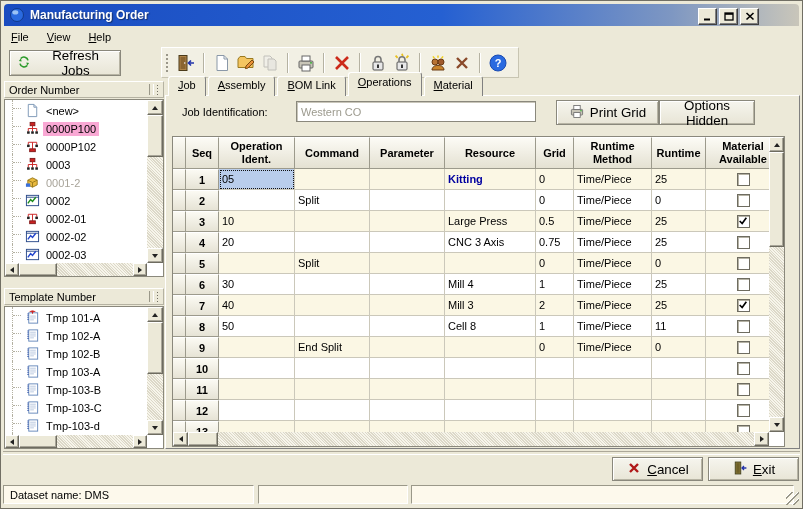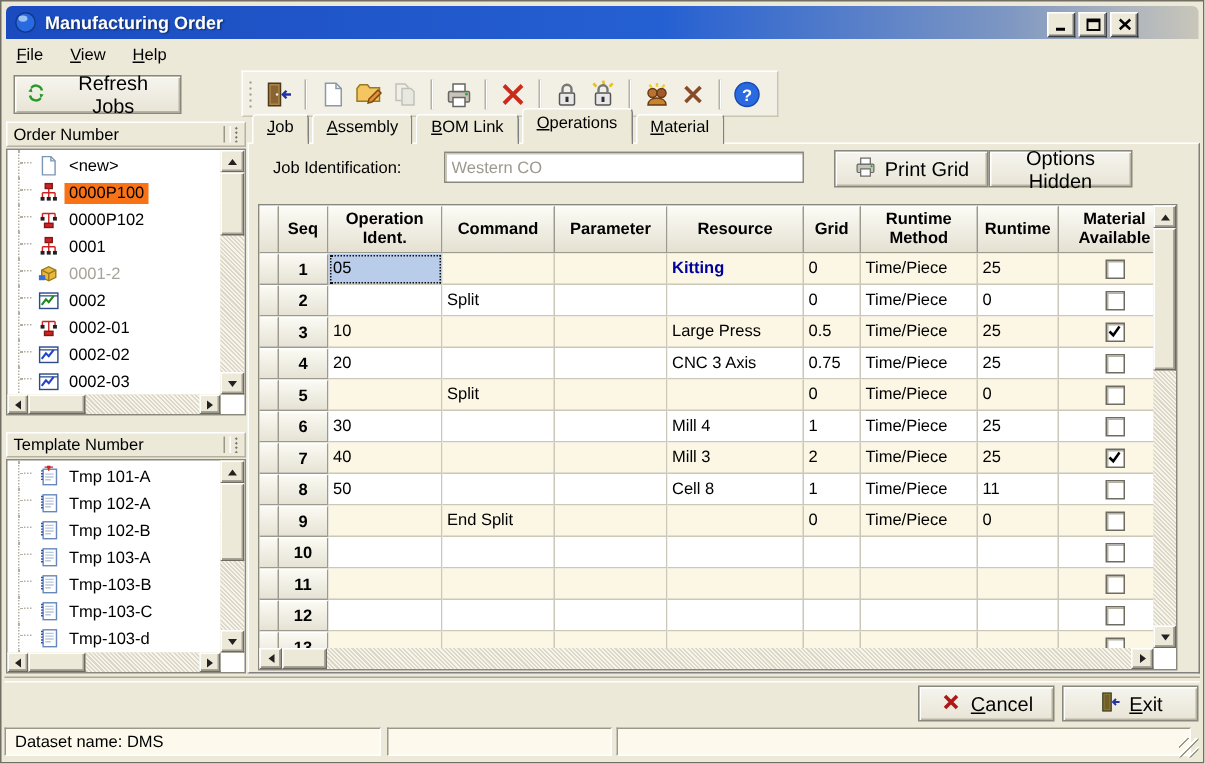--- a/index.html
+++ b/index.html
@@ -44,21 +44,21 @@
   .phead-grip{width:3px;height:11px;border-left:1px solid #9a9889;border-right:1px solid #fff;margin-right:2px}
   .phead-dots{width:3px;height:11px;background-image:radial-gradient(#6e6c60 35%,transparent 36%);background-size:3px 3px}
   .treebox{position:absolute;left:3px;width:160px;background:#fff;border:1px solid #8a887c;box-sizing:border-box;overflow:hidden}
   .titems{position:absolute;left:0;top:0;right:16px;bottom:13px;overflow:hidden}
   .titem{height:18px;display:flex;align-items:flex-end;white-space:nowrap}
   .tline{width:9px;height:100%;border-left:1px dotted #b3b0a1;position:relative;margin-left:7px;flex:0 0 auto}
   .tline::after{content:"";position:absolute;top:8px;left:0;width:8px;border-top:1px dotted #b3b0a1}
   .ticon{width:17px;height:16px;display:inline-flex;align-items:center;justify-content:center;flex:0 0 auto;margin:0 2px}
   .ticon svg{width:15px;height:15px}
   .tlabel{padding:1px 3px}
-  .tlabel.sel{background:#f97316}
+  .tlabel.sel{background:#f9a8d4}
   .tlabel.dim{color:#a8a49a}
 
   
   .sb-track{background:#e4e0d0;background-image:repeating-linear-gradient(45deg,#f7f5eb 0 1px,#dcd8c8 1px 2px)}
   .sbv{position:absolute;width:16px}
   .sbh{position:absolute;height:13px}
   .sbb{position:absolute;background:#ece9d8;border:1px solid;border-color:#fff #6e6c60 #6e6c60 #fff;
        box-shadow:inset -1px -1px 0 #a8a598;display:flex;align-items:center;justify-content:center;box-sizing:border-box}
   .sb-thumb{position:absolute;background:#ece9d8;border:1px solid;border-color:#fff #6e6c60 #6e6c60 #fff;
        box-shadow:inset -1px -1px 0 #a8a598;box-sizing:border-box}
@@ -298,21 +298,21 @@
           <span class="tline"></span>
           <span class="ticon">
             <svg viewBox="0 0 16 16">
               <rect x="5.5" y="1.5" width="5" height="3.5" fill="#c22" stroke="#801818"></rect>
               <path d="M8 5v3M3.5 8h9M3.5 8v3.2M8 8v3.2M12.5 8v3.2" stroke="#c22" fill="none"></path>
               <rect x="2.2" y="11" width="2.8" height="2.6" fill="#222"></rect>
               <rect x="6.6" y="11" width="2.8" height="2.6" fill="#222"></rect>
               <rect x="11" y="11" width="2.8" height="2.6" fill="#222"></rect>
             </svg>
           </span>
-          <span class="tlabel">0001</span>
+          <span class="tlabel">0003</span>
         </div>
         <div class="titem">
           <span class="tline"></span>
           <span class="ticon">
             <svg viewBox="0 0 16 16">
               <path d="M3 5.5L8 3l5 2.5v5L8 13l-5-2.5z" fill="#e8b93e" stroke="#9a7a1a"></path>
               <path d="M3 5.5L8 8l5-2.5M8 8v5" fill="none" stroke="#9a7a1a"></path>
               <rect x="1" y="9" width="4.5" height="3.6" fill="#3a6fd8"></rect>
             </svg>
           </span>

